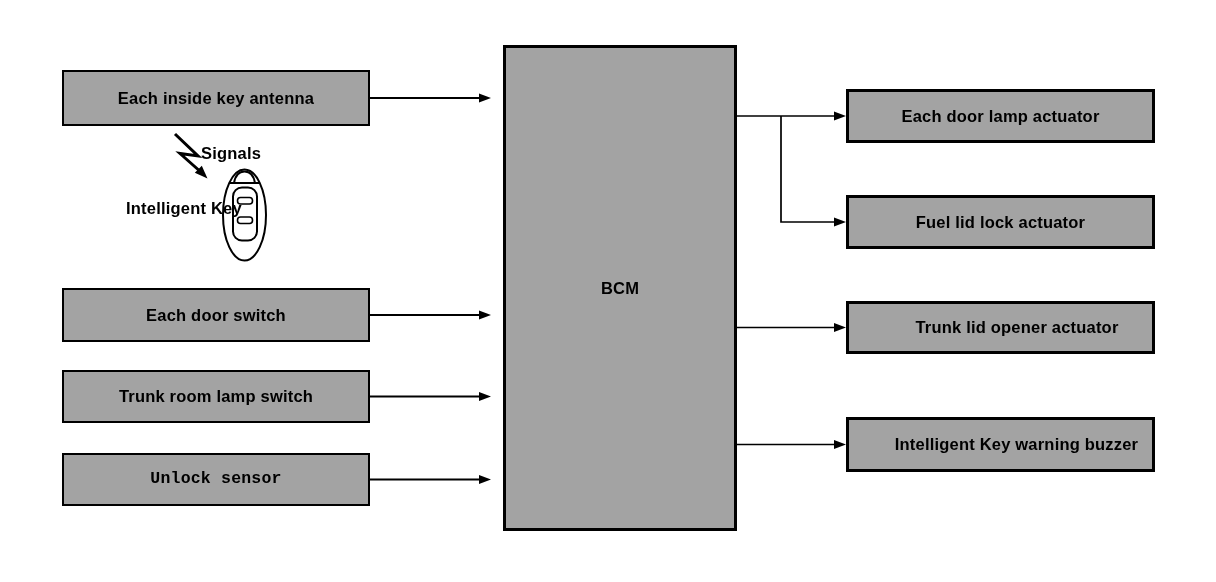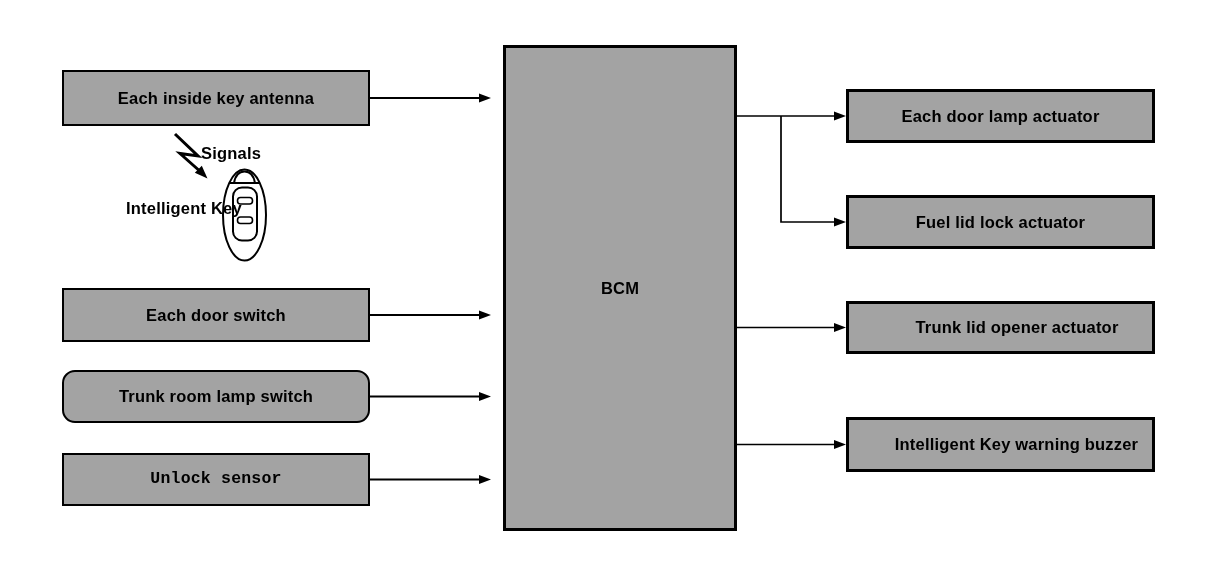--- a/index.html
+++ b/index.html
@@ -75,21 +75,21 @@
       <rect x="237.5" y="217" width="15" height="6.5" rx="3" stroke-width="1.6"></rect>
     </g>
   </svg>
 
   <div class="node" style="left:62px; top:70px; width:308px; height:56px;">
     <span>Each inside key antenna</span>
   </div>
   <div class="node" style="left:62px; top:288px; width:308px; height:54px;">
     <span>Each door switch</span>
   </div>
-  <div class="node" style="left:62px; top:370px; width:308px; height:53px;border-radius:13px;">
+  <div class="node" style="left:62px; top:370px; width:308px; height:53px;">
     <span>Trunk room lamp switch</span>
   </div>
   <div class="node" style="left:62px; top:453px; width:308px; height:53px;font-family:Liberation Mono, monospace;">
     <span>Unlock sensor</span>
   </div>
 
   <div class="node thick" style="left:503px; top:45px; width:234px; height:486px;">
     <span>BCM</span>
   </div>
 

